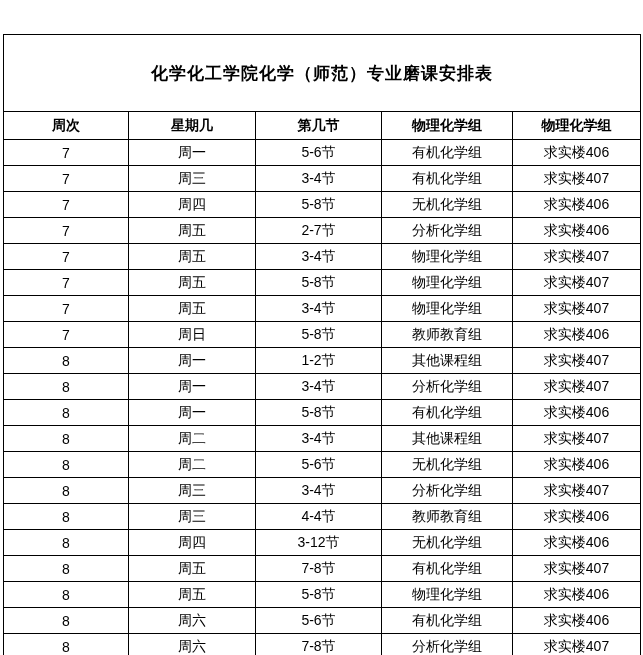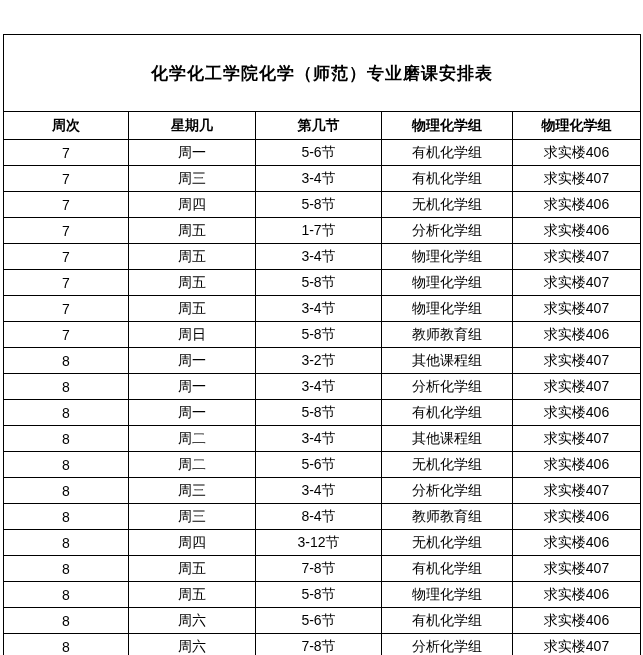--- a/index.html
+++ b/index.html
@@ -93,21 +93,21 @@
         <tr>
           <td>7</td>
           <td>周四</td>
           <td>5-8节</td>
           <td>无机化学组</td>
           <td>求实楼406</td>
         </tr>
         <tr>
           <td>7</td>
           <td>周五</td>
-          <td>1-7节</td>
+          <td>2-7节</td>
           <td>分析化学组</td>
           <td>求实楼406</td>
         </tr>
         <tr>
           <td>7</td>
           <td>周五</td>
           <td>3-4节</td>
           <td>物理化学组</td>
           <td>求实楼407</td>
         </tr>
@@ -128,21 +128,21 @@
         <tr>
           <td>7</td>
           <td>周日</td>
           <td>5-8节</td>
           <td>教师教育组</td>
           <td>求实楼406</td>
         </tr>
         <tr>
           <td>8</td>
           <td>周一</td>
-          <td>3-2节</td>
+          <td>1-2节</td>
           <td>其他课程组</td>
           <td>求实楼407</td>
         </tr>
         <tr>
           <td>8</td>
           <td>周一</td>
           <td>3-4节</td>
           <td>分析化学组</td>
           <td>求实楼407</td>
         </tr>
@@ -170,21 +170,21 @@
         <tr>
           <td>8</td>
           <td>周三</td>
           <td>3-4节</td>
           <td>分析化学组</td>
           <td>求实楼407</td>
         </tr>
         <tr>
           <td>8</td>
           <td>周三</td>
-          <td>8-4节</td>
+          <td>4-4节</td>
           <td>教师教育组</td>
           <td>求实楼406</td>
         </tr>
         <tr>
           <td>8</td>
           <td>周四</td>
           <td>3-12节</td>
           <td>无机化学组</td>
           <td>求实楼406</td>
         </tr>

